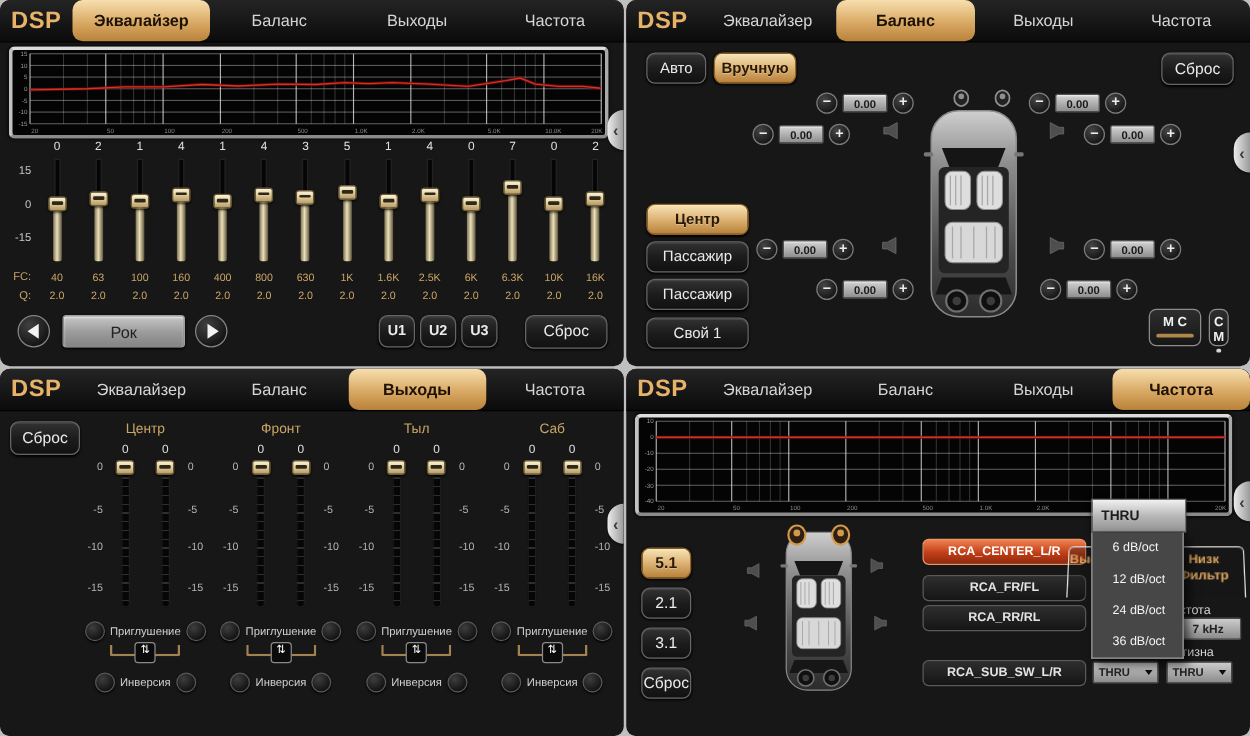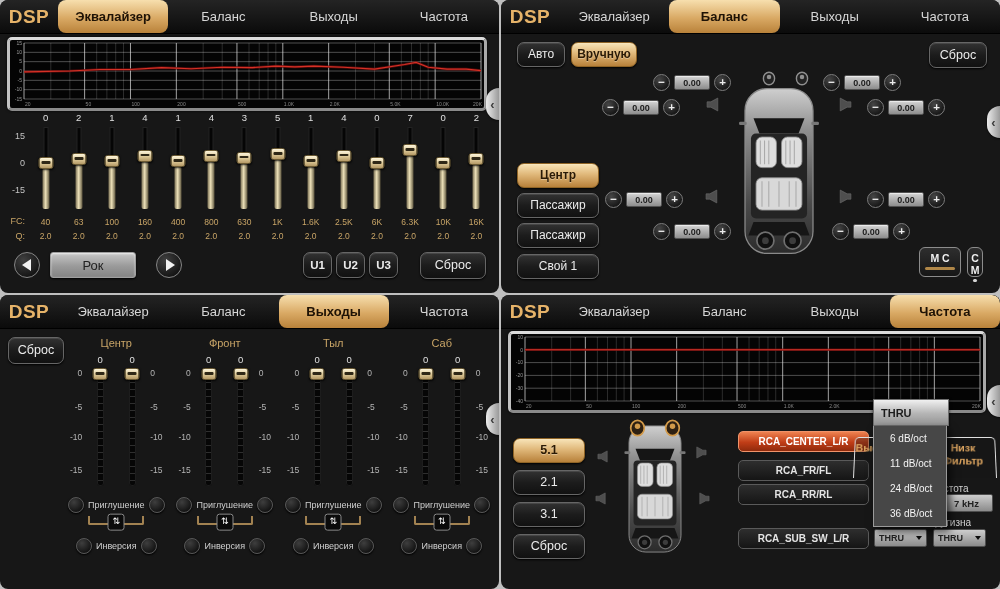--- a/index.html
+++ b/index.html
@@ -34,31 +34,31 @@
   .eq-slider{position:relative;height:88px;}
   .eq-slider i{position:absolute;left:50%;transform:translateX(-50%);display:block;}
   .rail-t{top:3px;width:3px;background:#050505;box-shadow:0 0 0 1px #222;}
   .rail-b{width:7px;background:linear-gradient(90deg,#7c7256,#ece0b8 45%,#5f573f);border-radius:2px;}
   .fcv{margin-top:4px;font-size:8.5px;color:#c9a567;height:14px;}
   .qv{font-size:8.5px;color:#c9a567;}
   .circle-btn{position:absolute;top:252px;width:26px;height:26px;border-radius:50%;background:radial-gradient(circle at 35% 30%,#404040,#161616 72%);border:1px solid #868686;display:flex;align-items:center;justify-content:center;box-sizing:border-box;}
   .prev{left:14px}.next{left:156px}
   .tri-l{width:0;height:0;border-right:9px solid #f2f2f2;border-top:6px solid transparent;border-bottom:6px solid transparent;margin-right:2px;}
   .tri-r{width:0;height:0;border-left:9px solid #f2f2f2;border-top:6px solid transparent;border-bottom:6px solid transparent;margin-left:2px;}
-  .preset-box{position:absolute;left:50px;top:252px;width:86px;height:26px;background:linear-gradient(#c7c7c7,#9a9a9a 55%,#848484);border:1px solid #9f9f9f;border-radius:3px;color:#222;font-size:13px;line-height:26px;text-align:center;box-shadow:inset 0 1px 2px rgba(255,255,255,.7),0 1px 2px #000;box-sizing:border-box;}
+  .preset-box{position:absolute;left:50px;top:252px;width:98px;height:26px;background:linear-gradient(#c7c7c7,#9a9a9a 55%,#848484);border:1px solid #9f9f9f;border-radius:3px;color:#222;font-size:13px;line-height:26px;text-align:center;box-shadow:inset 0 1px 2px rgba(255,255,255,.7),0 1px 2px #000;box-sizing:border-box;}
   .ubtn{top:252px;width:29px;height:26px;line-height:24px;text-align:center;font-size:11.5px;font-weight:bold;}
   .u1{left:303px}.u2{left:336px}.u3{left:369px}
   .eq-reset{left:420px;top:252px;width:66px;height:27px;line-height:25px;text-align:center;font-size:12.5px;}
   
   .auto-btn{left:16px;top:42px;width:48px;height:25px;line-height:23px;text-align:center;font-size:12px;}
   .manual-btn{left:70px;top:42px;width:66px;height:25px;line-height:23px;text-align:center;font-size:12px;}
   .bal-reset{left:428px;top:42px;width:58px;height:26px;line-height:24px;text-align:center;font-size:12.5px;}
   .side-btn{position:absolute;text-align:center;}
   #bal-presets .side-btn{left:16px;width:82px;height:25px;line-height:23px;font-size:12px;}
-  #frq-modes .side-btn{left:12px;width:72px;height:25px;line-height:23px;font-size:12.5px;}
+  #frq-modes .side-btn{left:12px;width:40px;height:25px;line-height:23px;font-size:12.5px;}
   .bgroup{position:absolute;display:flex;align-items:center;gap:4px;}
   .pm{width:17px;height:17px;border-radius:50%;background:radial-gradient(circle at 35% 30%,#464646,#191919 70%);border:1px solid #7c7c7c;color:#ececec;font-size:11.5px;line-height:15px;text-align:center;font-weight:bold;box-sizing:border-box;}
   .vbox{width:36px;height:15px;background:linear-gradient(#d4d4d4,#8d8d8d);border:1px solid #515151;border-radius:2px;color:#1c1c1c;font-size:9px;line-height:14px;text-align:center;font-weight:bold;box-shadow:inset 0 1px 1px rgba(255,255,255,.6);box-sizing:border-box;}
   .car{position:absolute;}
   #bal-car{left:230px;top:86px;width:96px;height:170px;}
   #frq-car{left:118px;top:129px;width:72px;height:130px;}
   .car svg,.cone svg,.sspk svg{display:block;width:100%;height:100%;}
   .cone{position:absolute;width:14px;height:15px;}
   .tw1{left:261px;top:71px}.tw2{left:294px;top:71px}
   .c1{left:128px;top:124px;width:17px;height:18px}.c2{left:163px;top:124px;width:17px;height:18px}
@@ -826,21 +826,21 @@
         <i class="dtri"></i>
       </div>
     <div class="fsel fsel-r">
         <span>THRU</span>
         <i class="dtri"></i>
       </div>
     <div class="ddown">
       <div class="dd-head">THRU</div>
       <div class="dd-list" id="dd-list">
           <div class="dd-item">6 dB/oct</div>
-          <div class="dd-item">11 dB/oct</div>
+          <div class="dd-item">12 dB/oct</div>
           <div class="dd-item">24 dB/oct</div>
           <div class="dd-item">36 dB/oct</div>
         </div>
     </div>
     <div class="handle h4"></div>
   </section>
 
 </div>
 
 </body></html>

